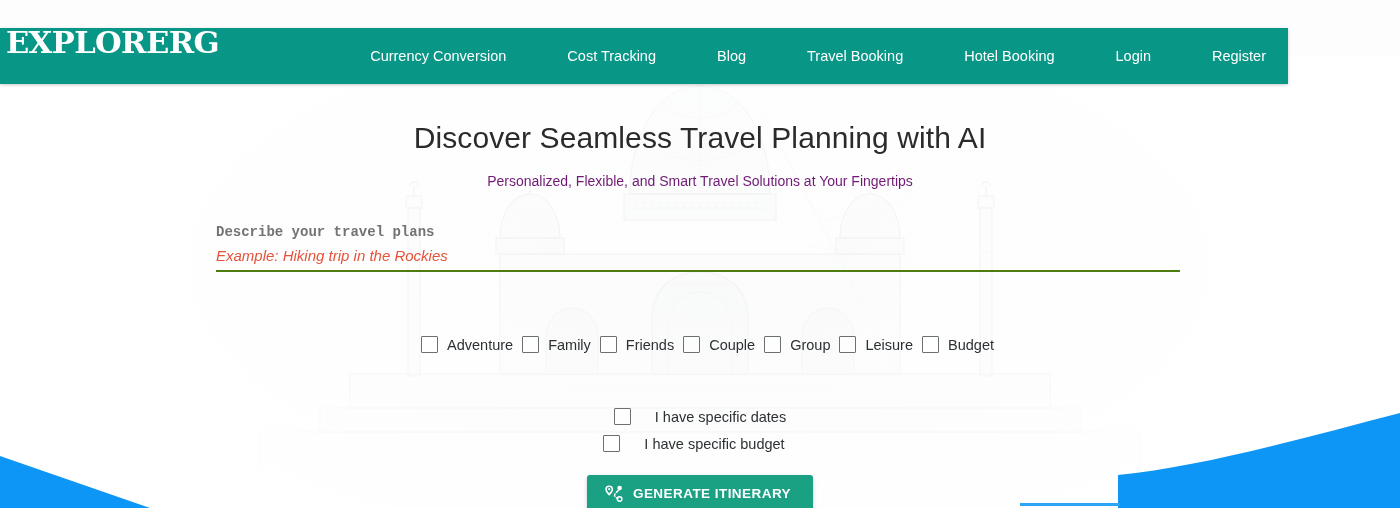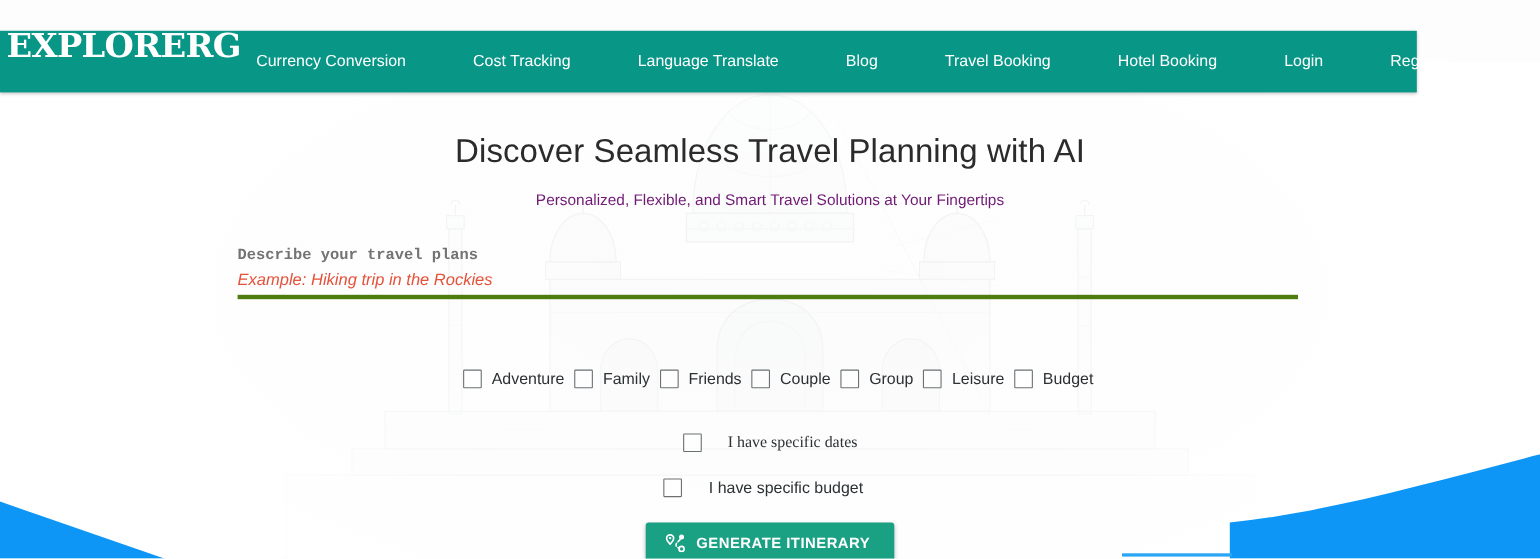--- a/index.html
+++ b/index.html
@@ -69,21 +69,21 @@
   
   .form-area { position: absolute; left: 0; top: 0; width: 1400px; z-index: 12; }
 
   .field-label {
     position: absolute; left: 216px; top: 224px;
     font-size: 14px; font-weight: 700; color: #737373; font-family: Liberation Mono, monospace;
   }
   .travel-input {
     position: absolute; left: 216px; top: 244px; width: 964px; height: 28px;
     border: none; outline: none; background: transparent;
-    border-bottom: 4px solid #4d7c0f;
+    border-bottom: 2px solid #4d7c0f;
     font-family: "Liberation Sans", sans-serif;
     font-size: 15px; font-style: italic; color: #e4523a;
     padding: 0 0 4px 0;
   }
   .travel-input::placeholder { color: #e4523a; opacity: 1; font-style: italic; }
 
   
   .tag-row {
     position: absolute; left: 12px; top: 336px; width: 1400px;
     display: flex; justify-content: center; align-items: center;
@@ -95,21 +95,21 @@
     width: 17px; height: 17px; min-width: 17px;
     border: 1.6px solid #6b7073; background: rgba(255,255,255,.55);
     border-radius: 1px; display: inline-block; cursor: pointer;
   }
 
   
   .single-row {
     position: absolute; width: 1400px;
     display: flex; justify-content: center; align-items: center;
   }
-  .single-row.dates  { top: 394px; font-family: Liberation Serif, serif; }
+  .single-row.dates  { top: 408px; }
   .single-row.budget { top: 435px; }
   .single-inner { display: flex; align-items: center; }
   .single-inner .cbox { margin-right: 24px; }
   .single-label { font-size: 14.5px; color: #2c3134; white-space: nowrap; }
   .single-row.budget .single-inner { margin-left: -12px; }
 
   
   .btn-wrap { position: absolute; top: 475px; width: 1400px; display: flex; justify-content: center; }
   .gen-btn {
     display: inline-flex; align-items: center; gap: 9px;
@@ -205,21 +205,20 @@
   <svg class="deco deco-right" width="400" height="95" viewBox="0 0 400 95">
     <path d="M400 0 L400 95 L118 95 L118 62 C200 54 300 26 400 0 Z" fill="#0d96f5"></path>
     <rect x="20" y="90" width="100" height="3" fill="#2ba6f7"></rect>
   </svg>
 
   <div class="header">
     <div class="logo">EXPLORERG</div>
     <nav class="nav">
       <a class="nav-link">Currency Conversion</a>
       <a class="nav-link">Cost Tracking</a>
-      <a class="nav-link">Language Translate</a>
       <a class="nav-link">Blog</a>
       <a class="nav-link">Travel Booking</a>
       <a class="nav-link">Hotel Booking</a>
       <a class="nav-link">Login</a>
       <a class="nav-link">Register</a>
     </nav>
   </div>
 
   <div class="hero">
     <h1 class="hero-title">Discover Seamless Travel Planning with AI</h1>

